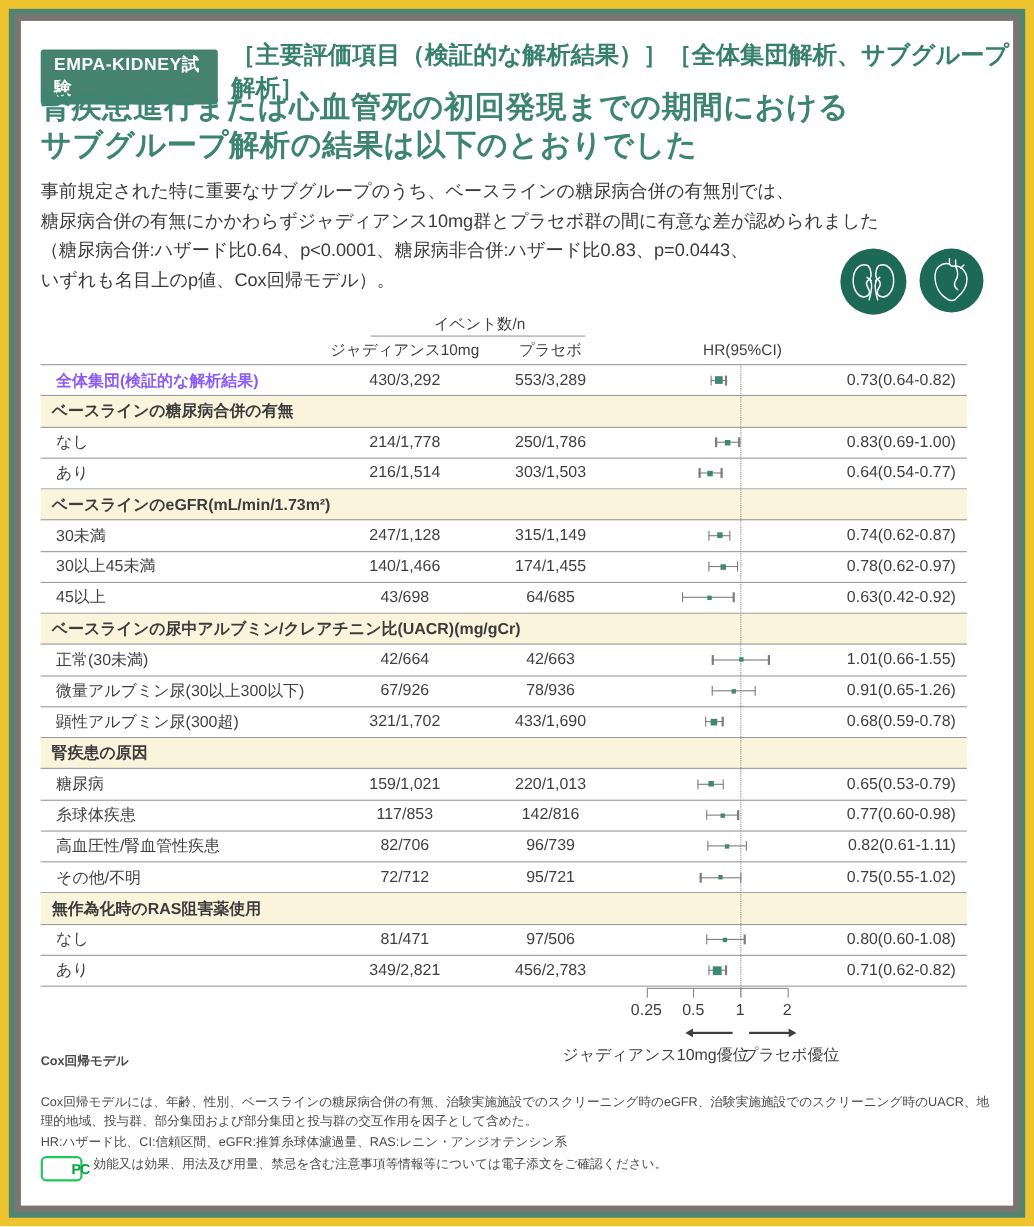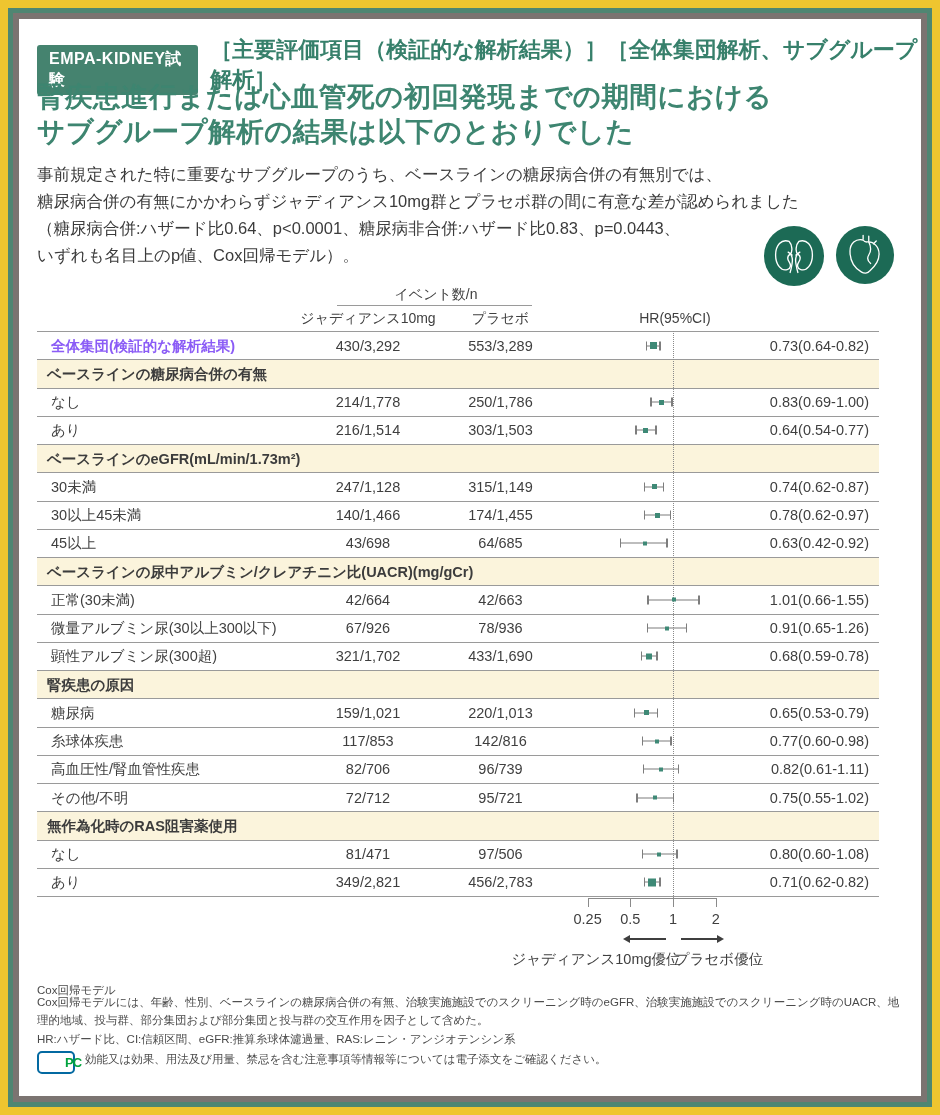--- a/index.html
+++ b/index.html
@@ -50,25 +50,25 @@
   .axis { position:absolute; left:0; top:612px; width:842px; height:80px; font-size:14.5px; color:#3f3f3f; }
   .bracket { position:absolute; top:0; height:1px; background:#8a8a8a; }
   .tick { position:absolute; top:0; width:1px; height:9px; background:#8a8a8a; }
   .tick-num { position:absolute; top:13px; transform:translateX(-50%); }
   .arrow { position:absolute; top:40px; height:1.5px; background:#3f3f3f; }
   .arrow.left::before { content:''; position:absolute; left:-2px; top:-3px; border-right:7px solid #3f3f3f; border-top:4px solid transparent; border-bottom:4px solid transparent; }
   .arrow.right::after { content:''; position:absolute; right:-2px; top:-3px; border-left:7px solid #3f3f3f; border-top:4px solid transparent; border-bottom:4px solid transparent; }
   .axis-label { position:absolute; top:52px; text-align:center; white-space:nowrap; }
 
   .fn { position:absolute; left:18px; width:866px; font-size:11.5px; color:#4a4a4a; line-height:1.55; }
-  .fn1 { top:963px; }
+  .fn1 { top:938px;font-weight:bold; }
   .fn2 { top:975px; }
   .fn3 { top:1012px; }
   .bottom-note { position:absolute; left:18px; top:1032px; display:flex; gap:10px; align-items:flex-start; }
-  .pc-icon { width:27px; height:23px; border:2px solid #0369a1; border-radius:5px; color:#00a33e; font-weight:bold; font-size:13px; display:flex; align-items:center; justify-content:center; letter-spacing:-1px;padding-left:34px; }
+  .pc-icon { width:27px; height:23px; border:2px solid #22c55e; border-radius:5px; color:#00a33e; font-weight:bold; font-size:13px; display:flex; align-items:center; justify-content:center; letter-spacing:-1px;padding-left:34px; }
   .bottom-text { font-size:11.5px; color:#4a4a4a; line-height:1.5; }
 </style>
 </head>
 <body>
 
 <div class="outer">
 <div class="mid">
 <div class="inner">
 <div class="content">
 

